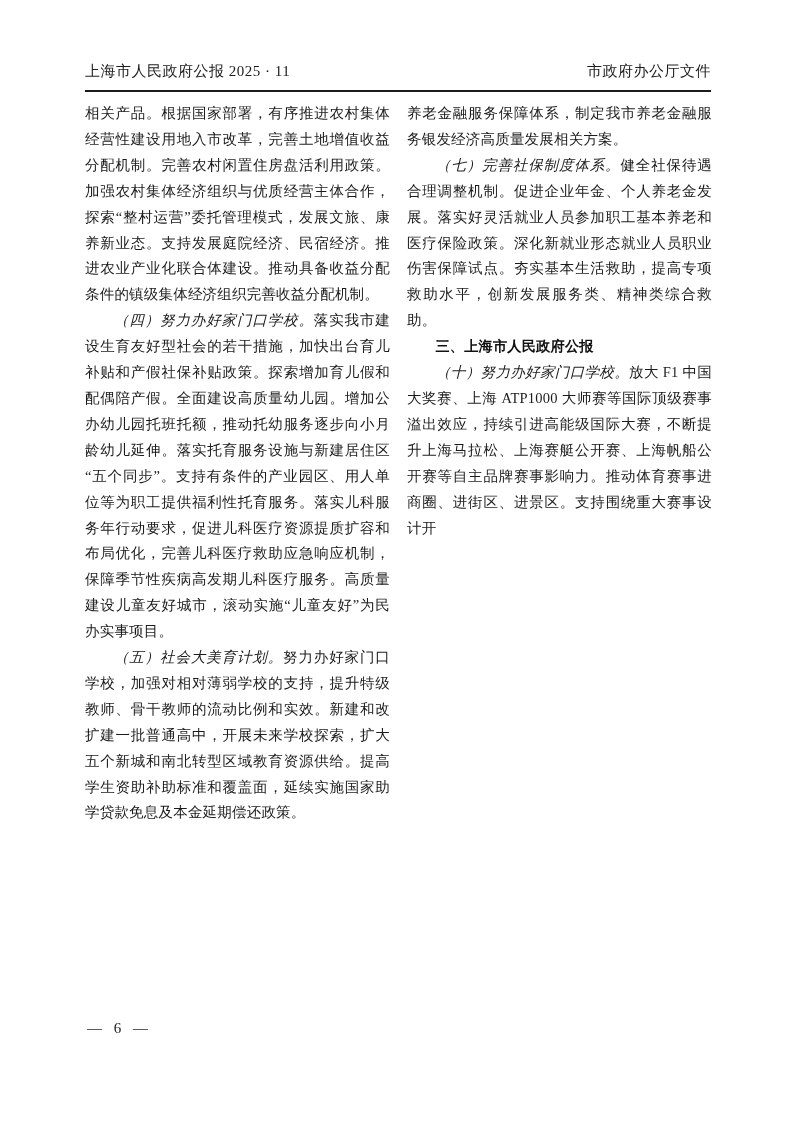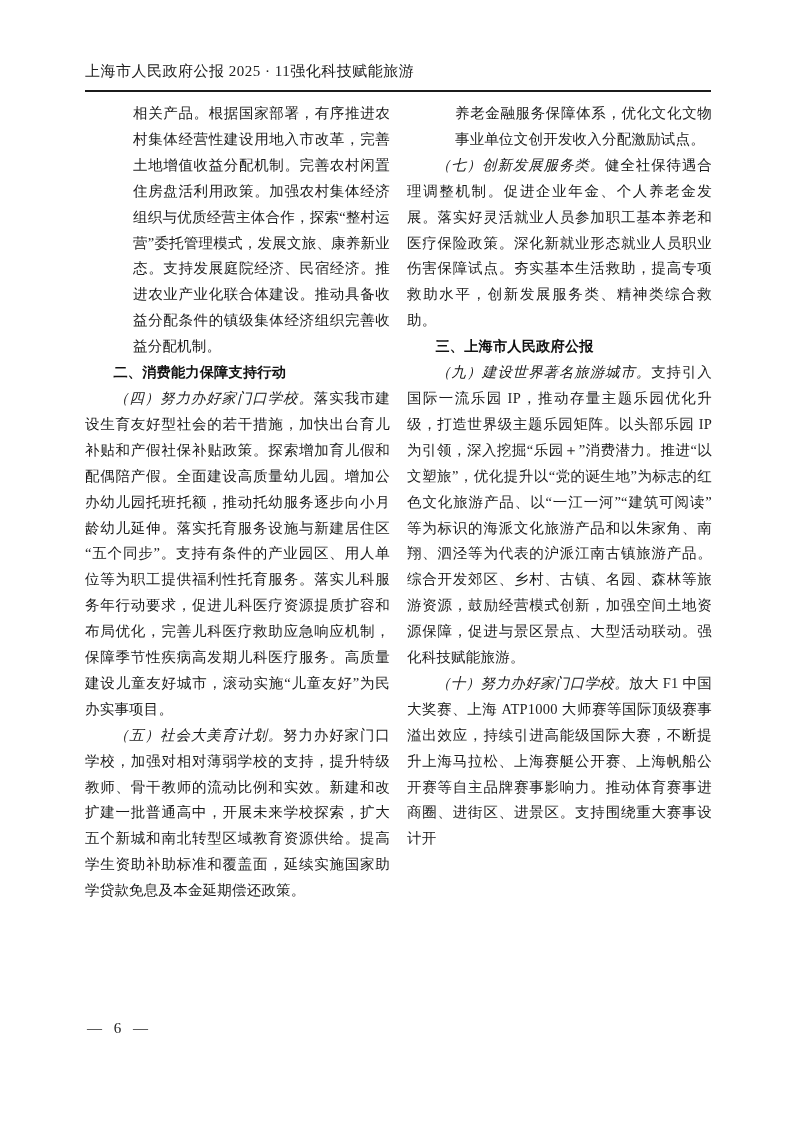--- a/index.html
+++ b/index.html
@@ -12,21 +12,21 @@
     color: #1b1b1b;
     font-family: "Liberation Serif", "DejaVu Serif", serif;
     overflow: hidden;
   }
   .page-header {
     position: absolute;
     top: 62px;
     left: 85px;
     right: 82px;
     display: flex;
-    justify-content: flex-start;
+    justify-content: space-between;
     align-items: baseline;
     font-size: 15px;
     letter-spacing: 0.5px;
   }
   .header-rule {
     position: absolute;
     top: 90px;
     left: 85px;
     right: 82px;
     border-top: 2px solid #1b1b1b;
@@ -41,21 +41,21 @@
   }
   .col {
     width: 305px;
     font-size: 14.5px;
     line-height: 25.9px;
     text-align: justify;
     text-justify: inter-ideograph;
     letter-spacing: 0.2px;
   }
   .col p { margin: 0; }
-  p.continuation { text-indent: 0; margin-left: 48px; }
+  p.continuation { text-indent: 0; }
   p.item { text-indent: 2em; }
   p.heading {
     text-indent: 2em;
     font-family: "DejaVu Sans", "Liberation Sans", sans-serif;
     font-weight: 700;
     font-size: 14.2px;
     color: #111;
   }
   .lead {
     font-style: italic;   
@@ -68,37 +68,35 @@
     letter-spacing: 4px;
   }
 </style>
 </head>
 <body>
 
 <div class="page">
 
   <div class="page-header">
     <span>上海市人民政府公报 2025 · 11</span>
-    <span>强化科技赋能旅游</span>
+    <span>市政府办公厅文件</span>
   </div>
 
   <div class="header-rule"></div>
 
   <div class="columns">
     <div class="col" id="col-left">
         <p class="continuation">相关产品。根据国家部署，有序推进农村集体经营性建设用地入市改革，完善土地增值收益分配机制。完善农村闲置住房盘活利用政策。加强农村集体经济组织与优质经营主体合作，探索“整村运营”委托管理模式，发展文旅、康养新业态。支持发展庭院经济、民宿经济。推进农业产业化联合体建设。推动具备收益分配条件的镇级集体经济组织完善收益分配机制。</p>
-        <p class="heading">二、消费能力保障支持行动</p>
         <p class="item"><span class="lead">（四）努力办好家门口学校。</span>落实我市建设生育友好型社会的若干措施，加快出台育儿补贴和产假社保补贴政策。探索增加育儿假和配偶陪产假。全面建设高质量幼儿园。增加公办幼儿园托班托额，推动托幼服务逐步向小月龄幼儿延伸。落实托育服务设施与新建居住区“五个同步”。支持有条件的产业园区、用人单位等为职工提供福利性托育服务。落实儿科服务年行动要求，促进儿科医疗资源提质扩容和布局优化，完善儿科医疗救助应急响应机制，保障季节性疾病高发期儿科医疗服务。高质量建设儿童友好城市，滚动实施“儿童友好”为民办实事项目。</p>
         <p class="item"><span class="lead">（五）社会大美育计划。</span>努力办好家门口学校，加强对相对薄弱学校的支持，提升特级教师、骨干教师的流动比例和实效。新建和改扩建一批普通高中，开展未来学校探索，扩大五个新城和南北转型区域教育资源供给。提高学生资助补助标准和覆盖面，延续实施国家助学贷款免息及本金延期偿还政策。</p>
       </div>
     <div class="col" id="col-right">
-        <p class="continuation">养老金融服务保障体系，优化文化文物事业单位文创开发收入分配激励试点。</p>
-        <p class="item"><span class="lead">（七）创新发展服务类。</span>健全社保待遇合理调整机制。促进企业年金、个人养老金发展。落实好灵活就业人员参加职工基本养老和医疗保险政策。深化新就业形态就业人员职业伤害保障试点。夯实基本生活救助，提高专项救助水平，创新发展服务类、精神类综合救助。</p>
+        <p class="continuation">养老金融服务保障体系，制定我市养老金融服务银发经济高质量发展相关方案。</p>
+        <p class="item"><span class="lead">（七）完善社保制度体系。</span>健全社保待遇合理调整机制。促进企业年金、个人养老金发展。落实好灵活就业人员参加职工基本养老和医疗保险政策。深化新就业形态就业人员职业伤害保障试点。夯实基本生活救助，提高专项救助水平，创新发展服务类、精神类综合救助。</p>
         <p class="heading">三、上海市人民政府公报</p>
-        <p class="item"><span class="lead">（九）建设世界著名旅游城市。</span>支持引入国际一流乐园 IP，推动存量主题乐园优化升级，打造世界级主题乐园矩阵。以头部乐园 IP 为引领，深入挖掘“乐园＋”消费潜力。推进“以文塑旅”，优化提升以“党的诞生地”为标志的红色文化旅游产品、以“一江一河”“建筑可阅读”等为标识的海派文化旅游产品和以朱家角、南翔、泗泾等为代表的沪派江南古镇旅游产品。综合开发郊区、乡村、古镇、名园、森林等旅游资源，鼓励经营模式创新，加强空间土地资源保障，促进与景区景点、大型活动联动。强化科技赋能旅游。</p>
         <p class="item"><span class="lead">（十）努力办好家门口学校。</span>放大 F1 中国大奖赛、上海 ATP1000 大师赛等国际顶级赛事溢出效应，持续引进高能级国际大赛，不断提升上海马拉松、上海赛艇公开赛、上海帆船公开赛等自主品牌赛事影响力。推动体育赛事进商圈、进街区、进景区。支持围绕重大赛事设计开</p>
       </div>
   </div>
 
   <div class="page-footer">
     <span>— 6 —</span>
   </div>
 
 </div>
 

